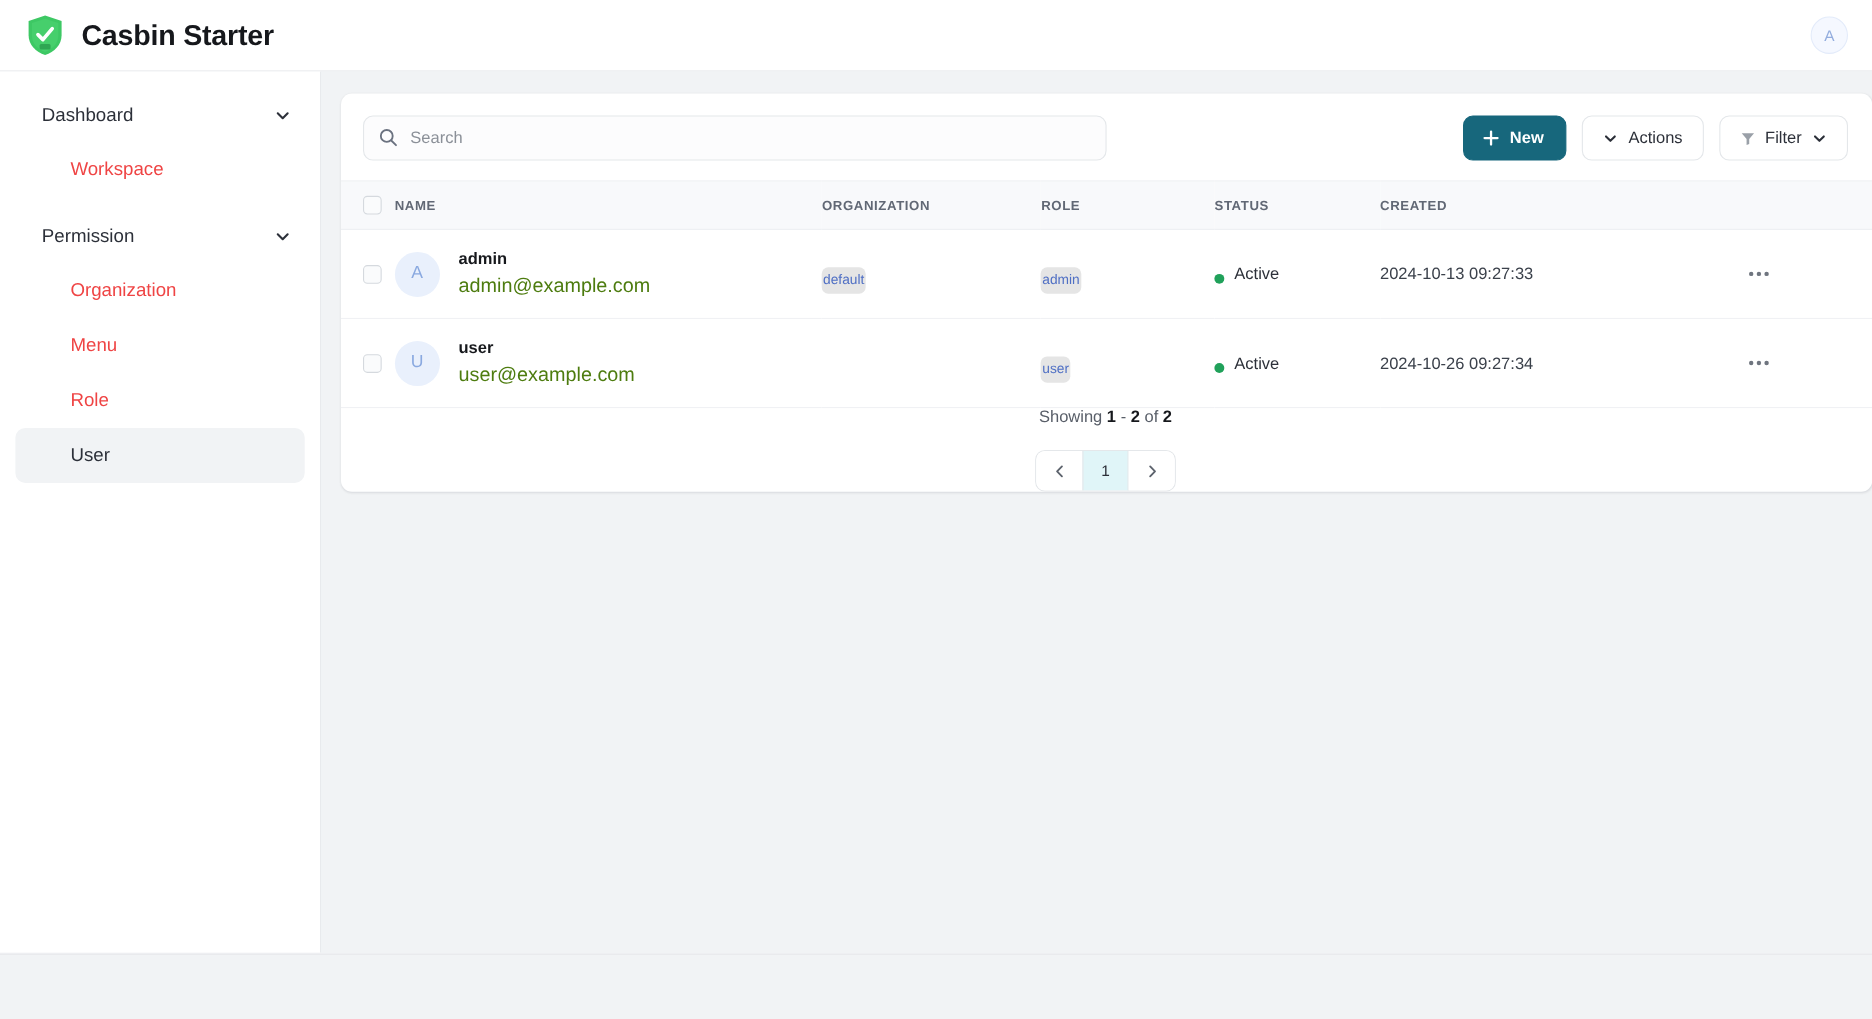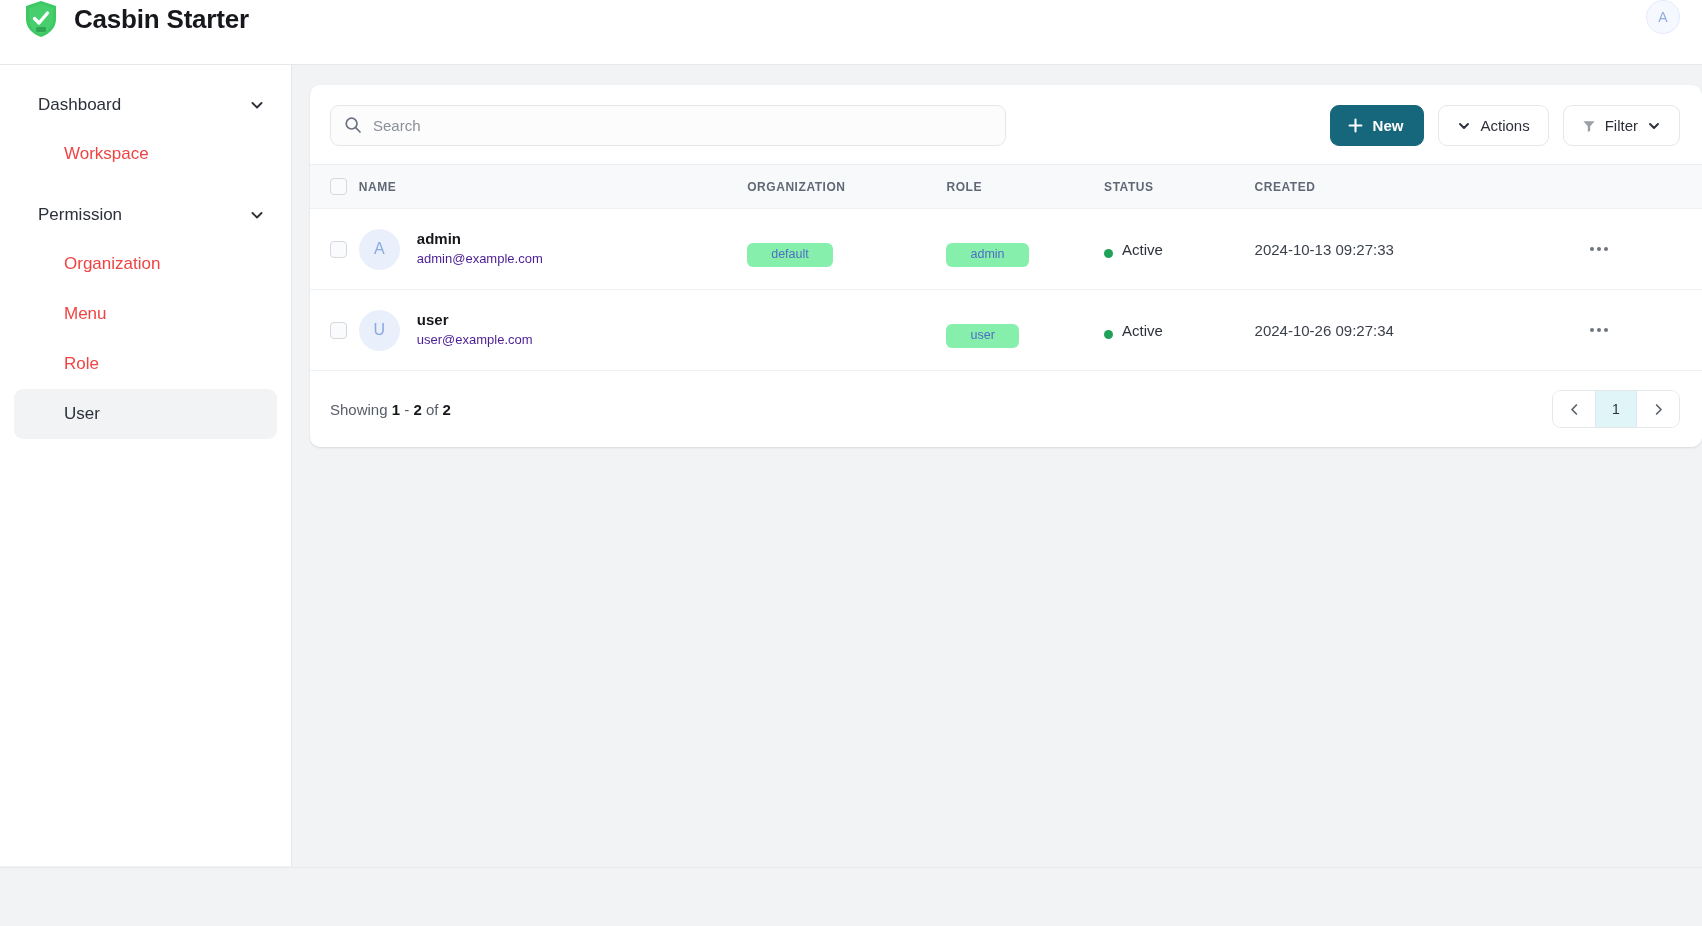--- a/index.html
+++ b/index.html
@@ -21,21 +21,21 @@
 
   
   .topbar {
     position: absolute;
     top: 0; left: 0;
     width: 1702px;
     height: 65px;
     background: #ffffff;
     border-bottom: 1px solid #e6e8eb;
     display: flex;
-    align-items: flex-start;
+    align-items: center;
     padding: 0 22px 0 24px;
   }
   .brand {
     display: flex;
     align-items: center;
     gap: 16px;
   }
   .brand-logo {
     width: 34px;
     height: 38px;
@@ -246,32 +246,32 @@
     font-size: 16px;
     flex: none;
   }
   .name-main {
     font-size: 15px;
     font-weight: 700;
     color: #16181c;
     line-height: 1.35;
   }
   .name-sub {
-    font-size: 13px;
-    color: #4c1d95;
+    font-size: 18px;
+    color: #4d7c0f;
     line-height: 1.45;
     text-align: center;
   }
   .badge {
     display: inline-block;
-    background: #86efac;
+    background: #e5e5e5;
     color: #4f6fc4;
     font-size: 12.5px;
     border-radius: 6px;
-    padding: 4px 24px;
+    padding: 4px 1px;
     line-height: 1.25;
     margin-top: 12px;
   }
   .status-cell {
     display: flex;
     align-items: flex-end;
     gap: 9px;
     font-size: 15px;
     color: #2c3039;
   }
@@ -295,20 +295,21 @@
     background: #6f757f;
     display: block;
   }
 
   
   .card-footer {
     display: flex;
     align-items: center;
     height: 76px;
     padding: 0 22px 0 20px;
+    flex-direction: column;
   }
   .showing {
     font-size: 15px;
     color: #585e68;
   }
   .showing b { color: #16181c; font-weight: 700; }
   .footer-spacer { flex: 1; }
   .pager {
     display: flex;
     border: 1px solid #e4e7ea;

